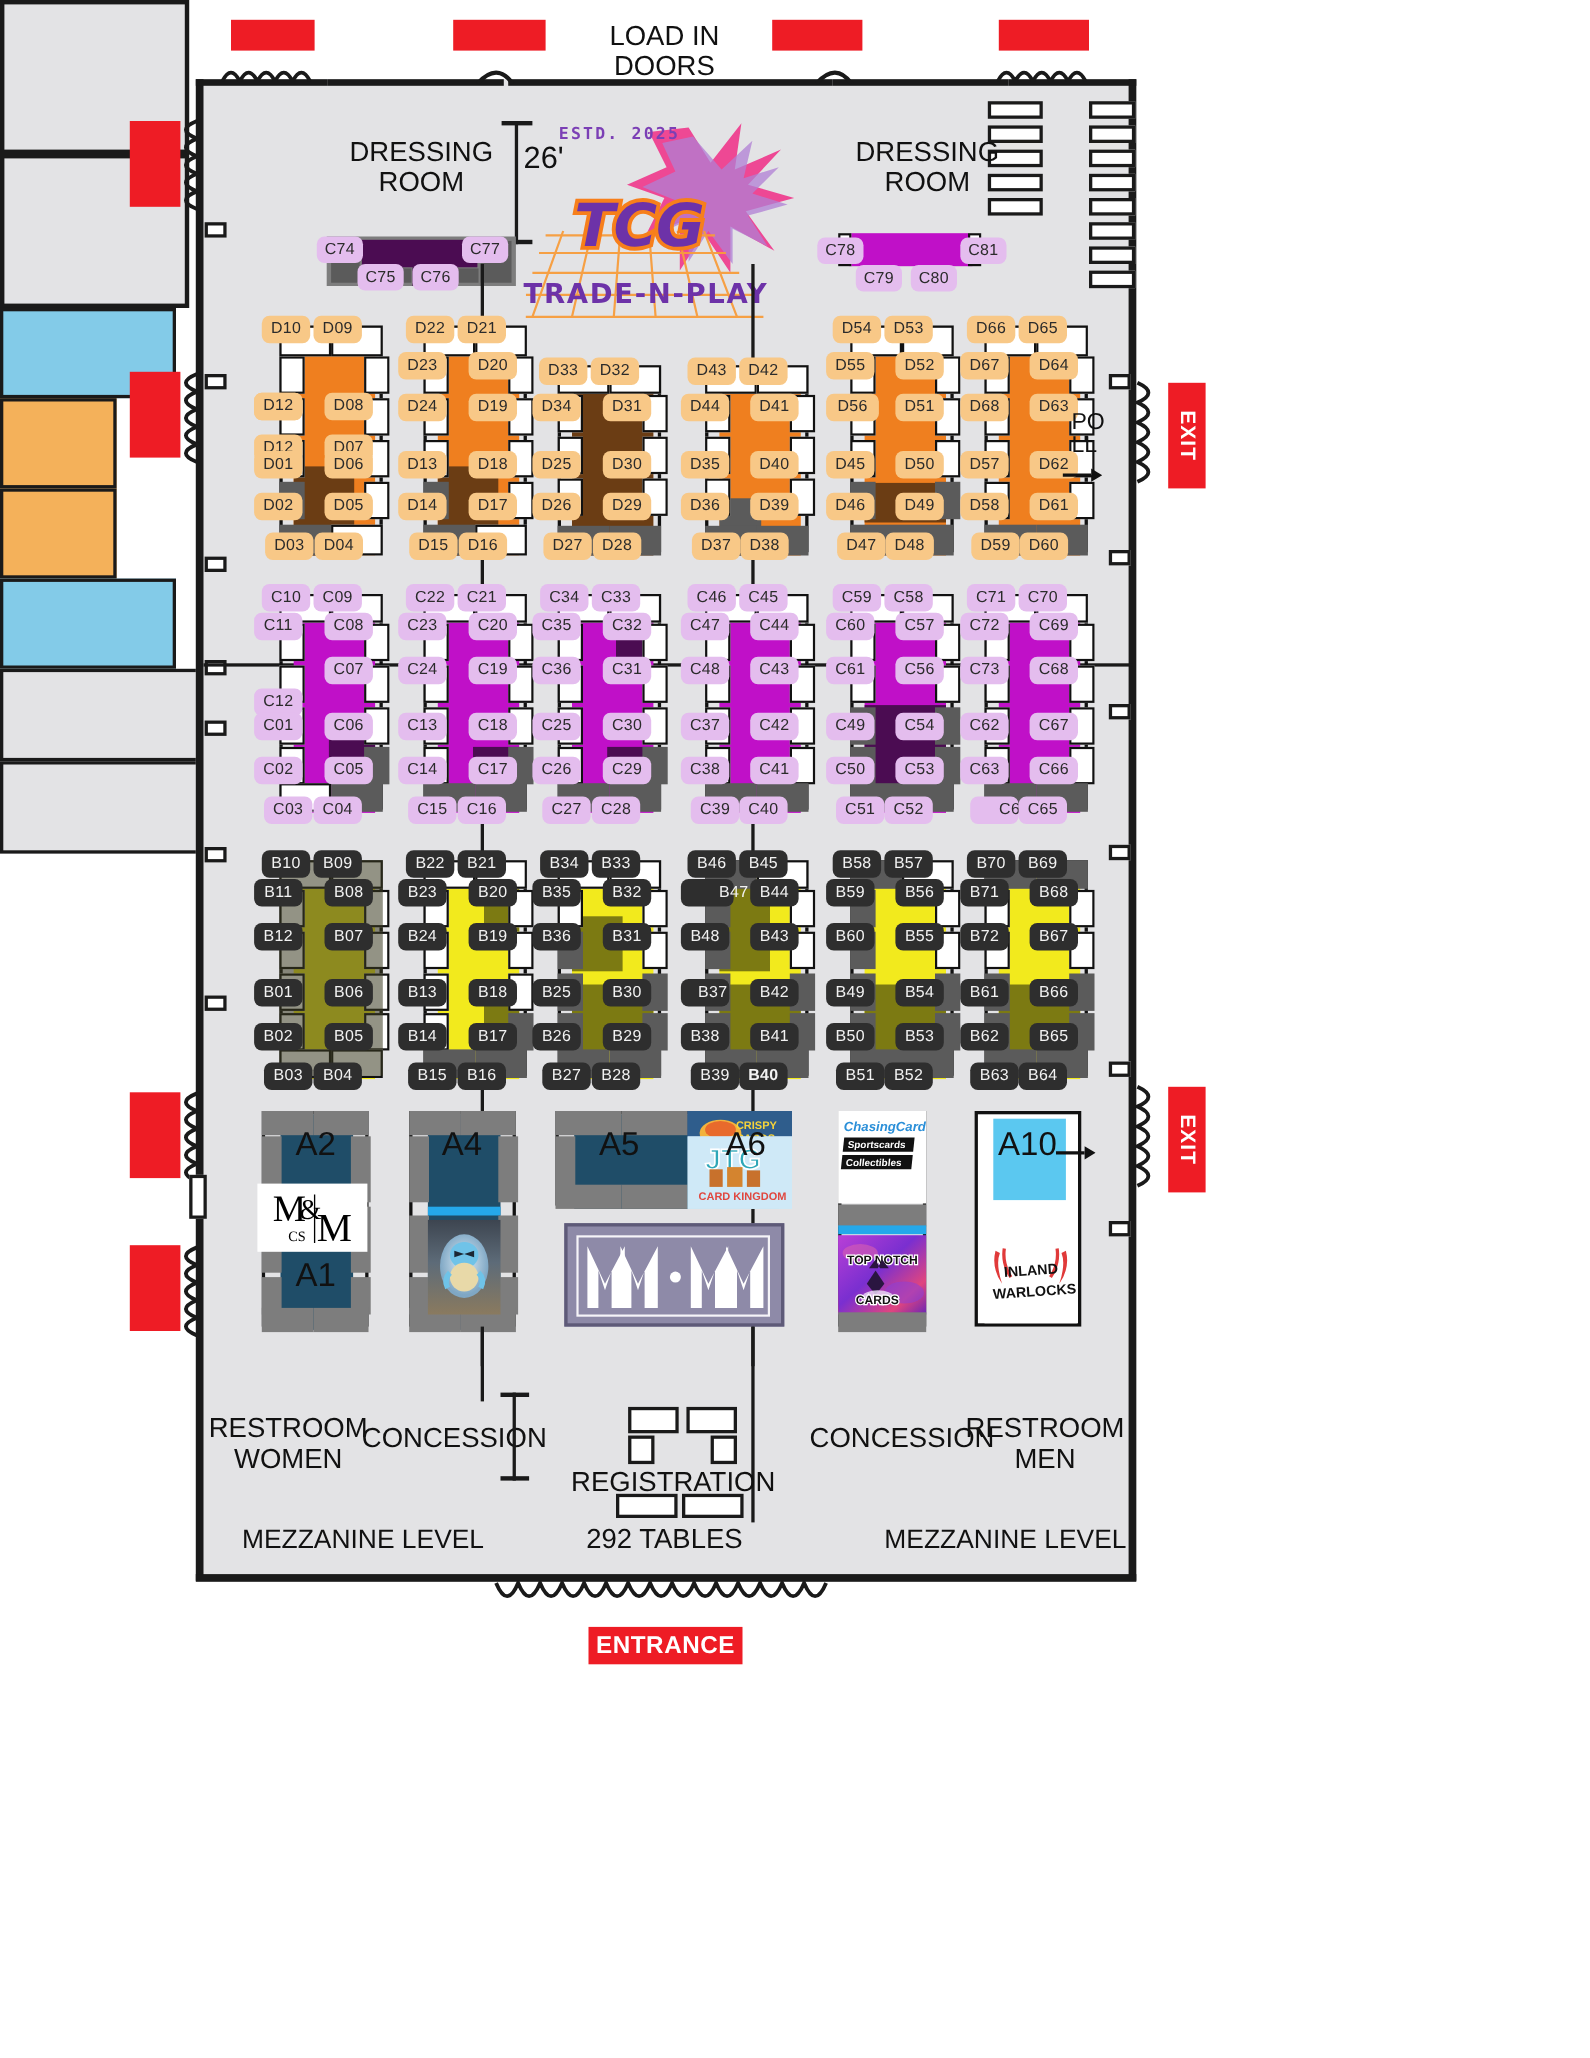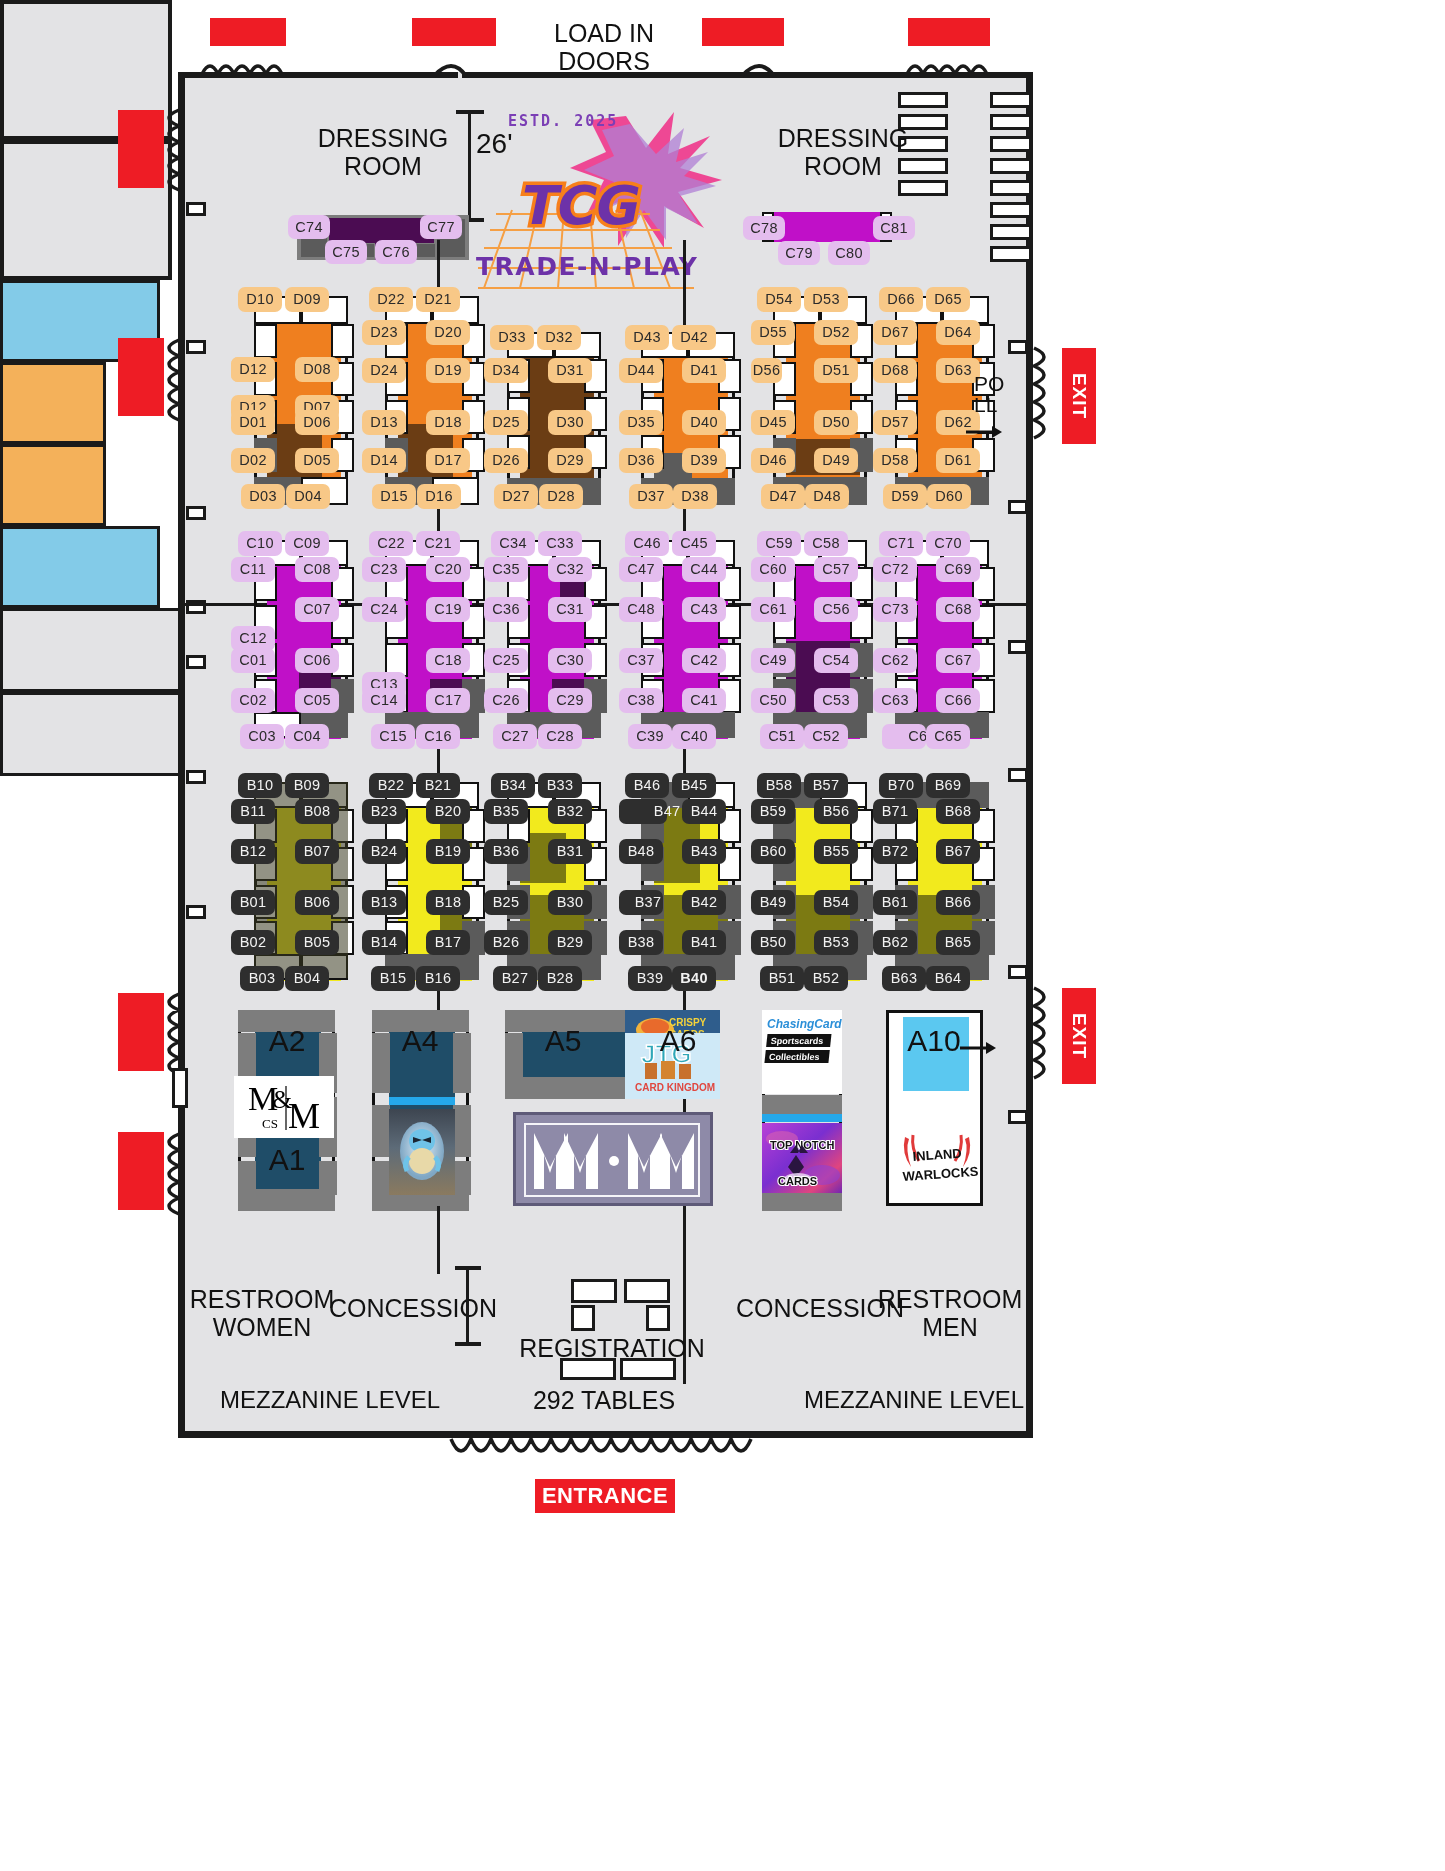--- a/index.html
+++ b/index.html
@@ -370,21 +370,21 @@
     <div class="blk tablewhite" style="left:74px;top:25px;width:23px;height:34px;"></div>
     <div class="blk tablewhite" style="left:74px;top:63px;width:23px;height:34px;"></div>
     <div class="blk tablewhite" style="left:74px;top:101px;width:23px;height:34px;"></div>
     <div class="blk darkgrey" style="left:-3px;top:139px;width:23px;height:34px;"></div>
     <div class="blk darkgrey" style="left:74px;top:139px;width:23px;height:34px;"></div>
     <div class="blk darkgrey" style="left:-3px;top:178px;width:47px;height:28px;"></div>
     <div class="blk darkgrey" style="left:44px;top:178px;width:47px;height:28px;"></div>
   </div>
   <div class="chip chip-d" style="left:757px;top:287px;width:44px;height:25px;">D54</div>
   <div class="chip chip-d" style="left:751px;top:320px;width:44px;height:25px;">D55</div>
-  <div class="chip chip-d" style="left:751px;top:358px;width:31px;height:25px;">D56</div>
+  <div class="chip chip-d" style="left:751px;top:358px;width:48px;height:25px;">D56</div>
   <div class="chip chip-d" style="left:804px;top:287px;width:44px;height:25px;">D53</div>
   <div class="chip chip-d" style="left:814px;top:320px;width:44px;height:25px;">D52</div>
   <div class="chip chip-d" style="left:814px;top:358px;width:44px;height:25px;">D51</div>
   <div class="chip chip-d" style="left:751px;top:410px;width:44px;height:25px;">D45</div>
   <div class="chip chip-d" style="left:751px;top:448px;width:44px;height:25px;">D46</div>
   <div class="chip chip-d" style="left:761px;top:484px;width:44px;height:25px;">D47</div>
   <div class="chip chip-d" style="left:814px;top:410px;width:44px;height:25px;">D50</div>
   <div class="chip chip-d" style="left:814px;top:448px;width:44px;height:25px;">D49</div>
   <div class="chip chip-d" style="left:805px;top:484px;width:44px;height:25px;">D48</div>
 
@@ -469,21 +469,21 @@
     <div class="blk darkgrey" style="left:74px;top:136px;width:23px;height:34px;"></div>
     <div class="blk darkgrey" style="left:-3px;top:169px;width:47px;height:26px;"></div>
     <div class="blk darkgrey" style="left:44px;top:169px;width:47px;height:26px;"></div>
   </div>
   <div class="chip chip-c" style="left:369px;top:531px;width:44px;height:25px;">C22</div>
   <div class="chip chip-c" style="left:362px;top:557px;width:44px;height:25px;">C23</div>
   <div class="chip chip-c" style="left:362px;top:597px;width:44px;height:25px;">C24</div>
   <div class="chip chip-c" style="left:416px;top:531px;width:44px;height:25px;">C21</div>
   <div class="chip chip-c" style="left:426px;top:557px;width:44px;height:25px;">C20</div>
   <div class="chip chip-c" style="left:426px;top:597px;width:44px;height:25px;">C19</div>
-  <div class="chip chip-c" style="left:362px;top:648px;width:44px;height:25px;margin-top:24px;">C13</div>
+  <div class="chip chip-c" style="left:362px;top:648px;width:44px;height:25px;">C13</div>
   <div class="chip chip-c" style="left:362px;top:688px;width:44px;height:25px;">C14</div>
   <div class="chip chip-c" style="left:371px;top:724px;width:44px;height:25px;">C15</div>
   <div class="chip chip-c" style="left:426px;top:648px;width:44px;height:25px;">C18</div>
   <div class="chip chip-c" style="left:426px;top:688px;width:44px;height:25px;">C17</div>
   <div class="chip chip-c" style="left:416px;top:724px;width:44px;height:25px;">C16</div>
 
   <div class="pod" style="left:507px;top:540px;width:94px;height:196px;">
     <div class="blk carpet-c" style="left:10px;top:0;width:74px;height:196px;"></div>
     <div class="blk carpet-c2" style="left:50px;top:24px;width:34px;height:34px;"></div>
     <div class="blk carpet-c2" style="left:42px;top:136px;width:42px;height:34px;"></div>

